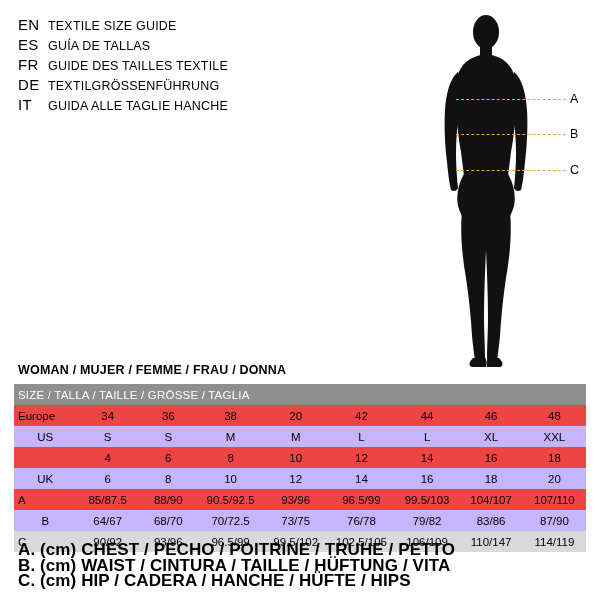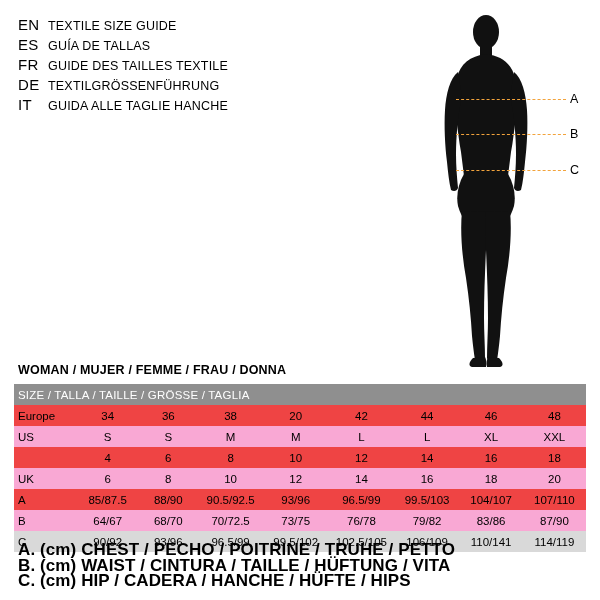--- a/index.html
+++ b/index.html
@@ -95,21 +95,21 @@
   }
   .row-head td {
     background: #8f8f8f;
     color: #ffffff;
     font-weight: normal;
     font-size: 11.5px;
     letter-spacing: 0.2px;
     height: 18px;
   }
   .row-shade td { background: #ef4444; }
-  .row-plain td { background: #f9a8d4; }
+  .row-plain td { background: #c4b5fd; text-align: center; }
   .row-shade-alt td { background: #d9d9d9; }
   .c-label {
     width: 64px;
     text-align: left;
     padding-left: 6px;
   }
   .c-val {
     text-align: center;
     width: 63px;
   }
@@ -312,21 +312,21 @@
       </tr>
 
       <tr class="row-shade-alt">
         <td class="c-label">C</td>
         <td class="c-val">90/92</td>
         <td class="c-val">93/96</td>
         <td class="c-val">96.5/99</td>
         <td class="c-val">99.5/102</td>
         <td class="c-val">102.5/105</td>
         <td class="c-val">106/109</td>
-        <td class="c-val">110/141</td>
+        <td class="c-val">110/147</td>
         <td class="c-val">114/119</td>
       </tr>
     </tbody>
   </table>
 
   <div class="footnotes">
     <div class="footnote">A. (cm) CHEST / PECHO / POITRINE / TRUHE / PETTO</div>
     <div class="footnote">B. (cm) WAIST / CINTURA / TAILLE / HÜFTUNG / VITA</div>
     <div class="footnote">C. (cm) HIP / CADERA / HANCHE / HÜFTE / HIPS</div>
   </div>

